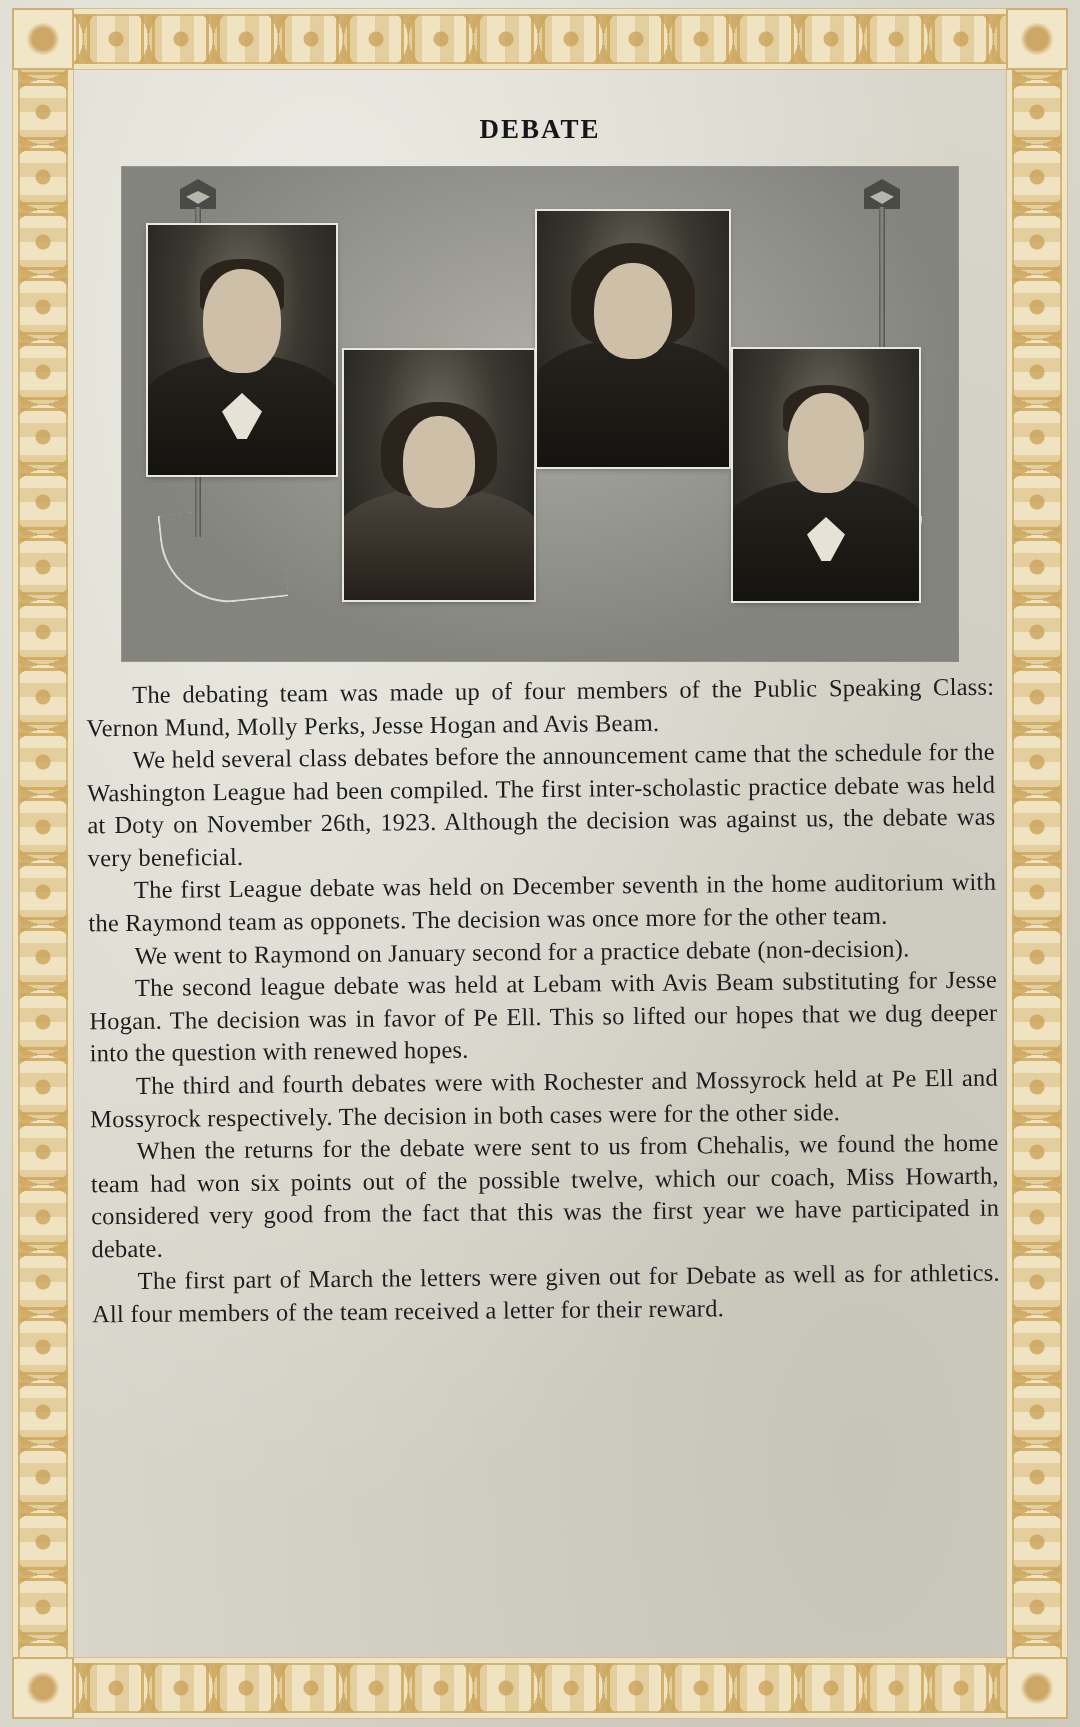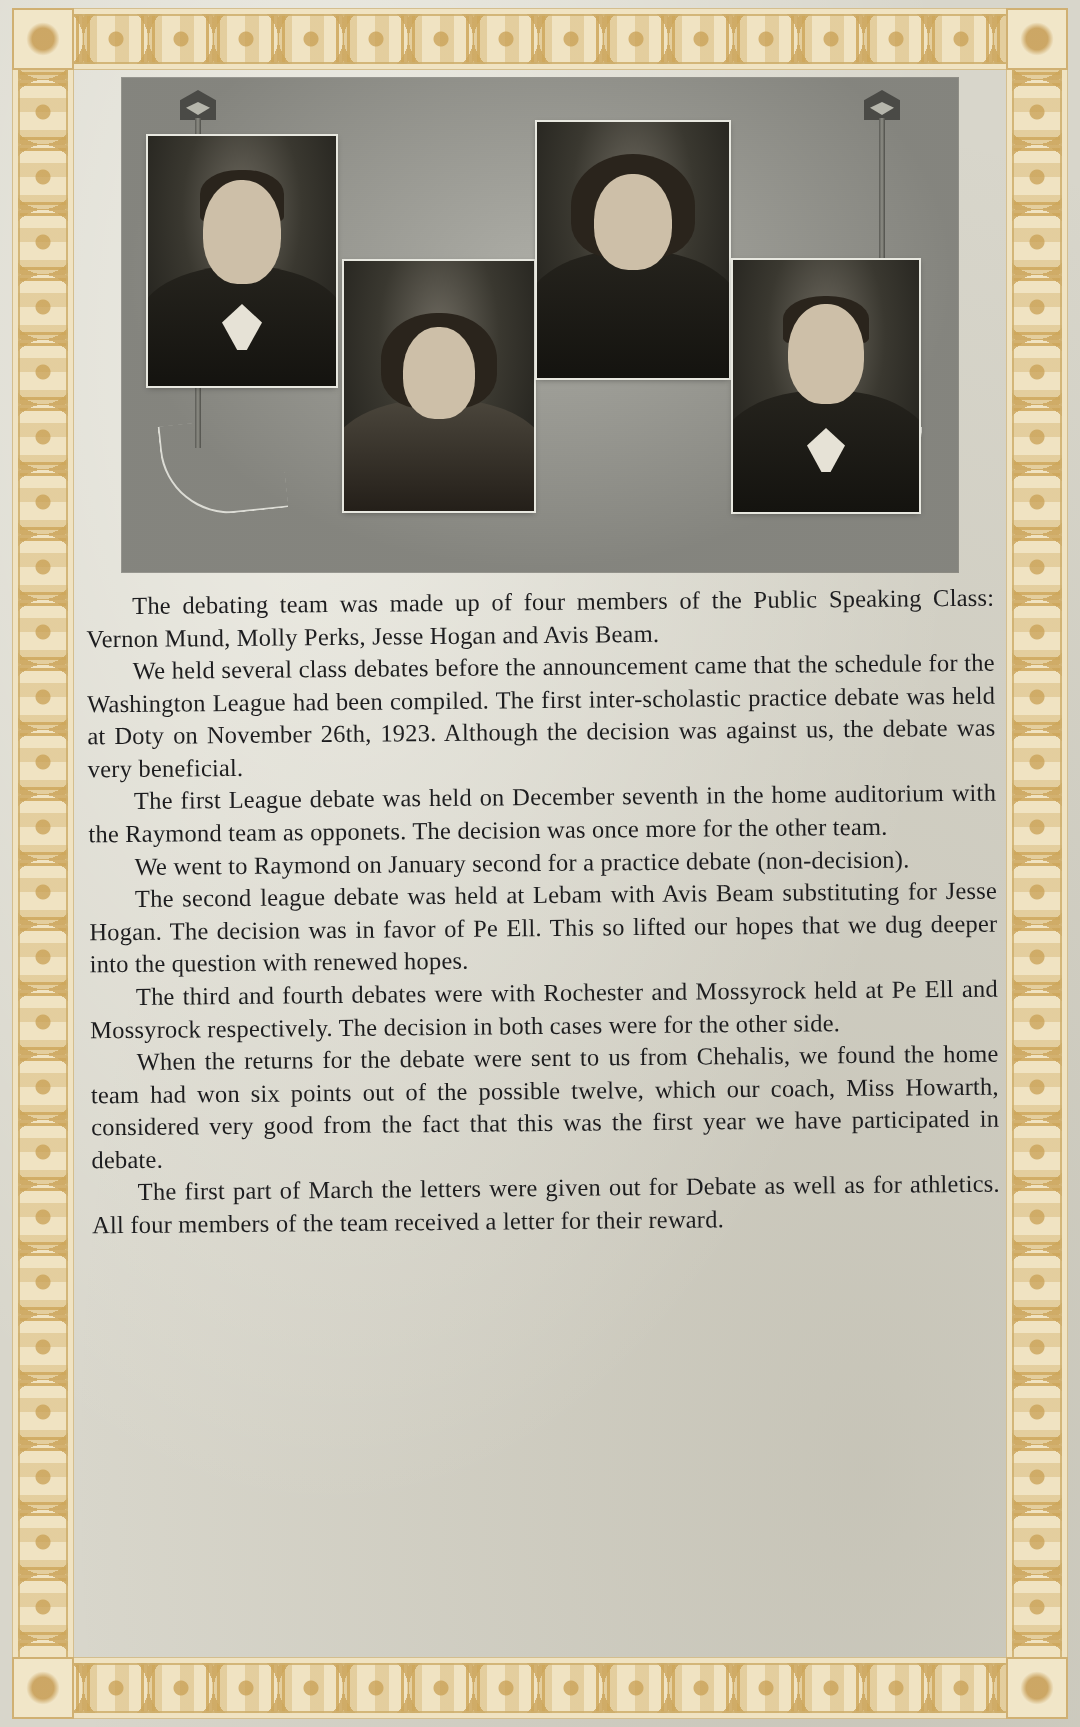--- a/index.html
+++ b/index.html
@@ -291,20 +291,21 @@
         <div class="band-inner"></div>
       </div>
     <div class="corner-block corner-tl"></div>
     <div class="corner-block corner-tr"></div>
     <div class="corner-block corner-bl"></div>
     <div class="corner-block corner-br"></div>
   </div>
 
   <div class="content">
 
+    <h1 class="page-title">DEBATE</h1>
 
     <div class="plate">
 
       <div class="torch torch-left">
         <div class="head"></div>
         <div class="shaft"></div>
         <div class="curl"></div>
       </div>
       <div class="torch torch-right">
         <div class="head"></div>

